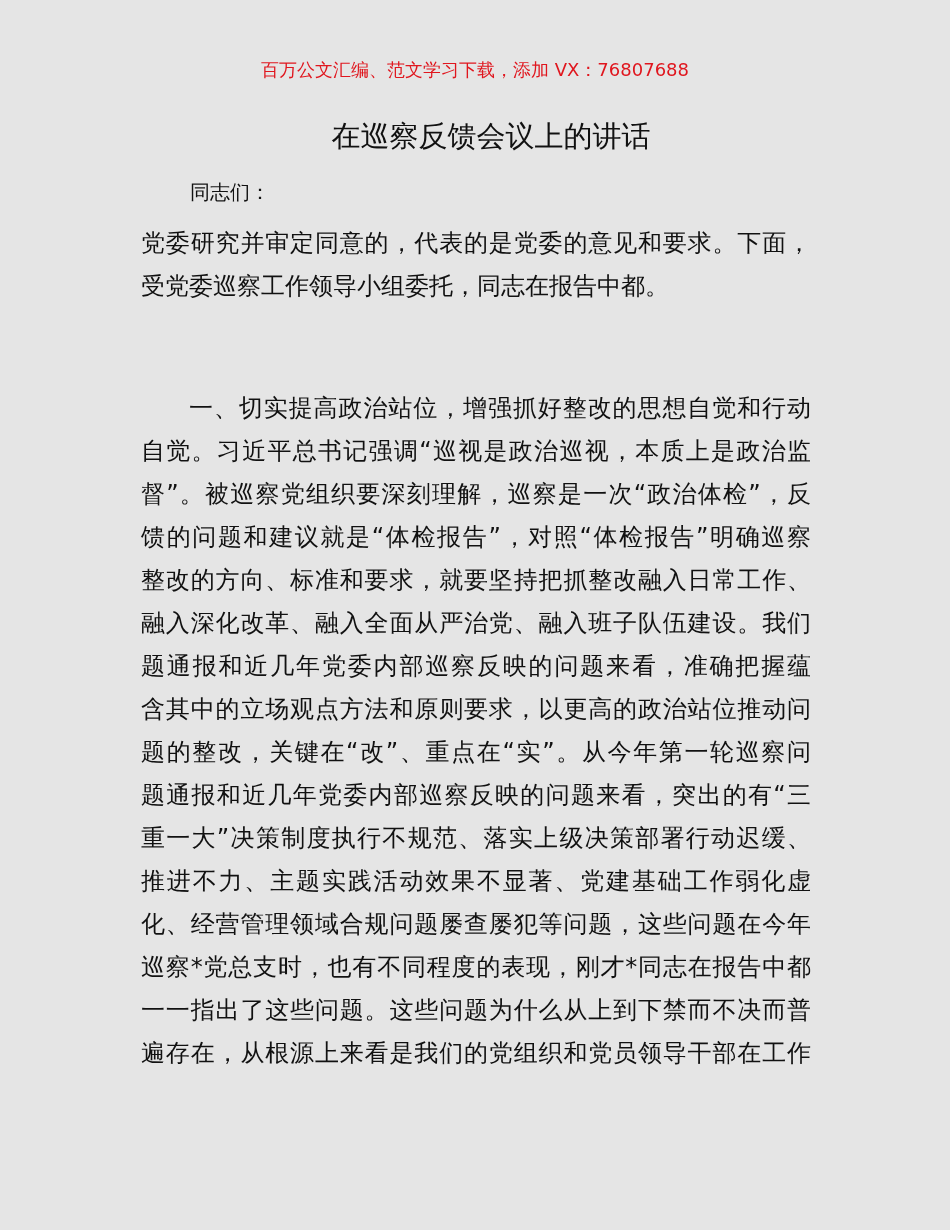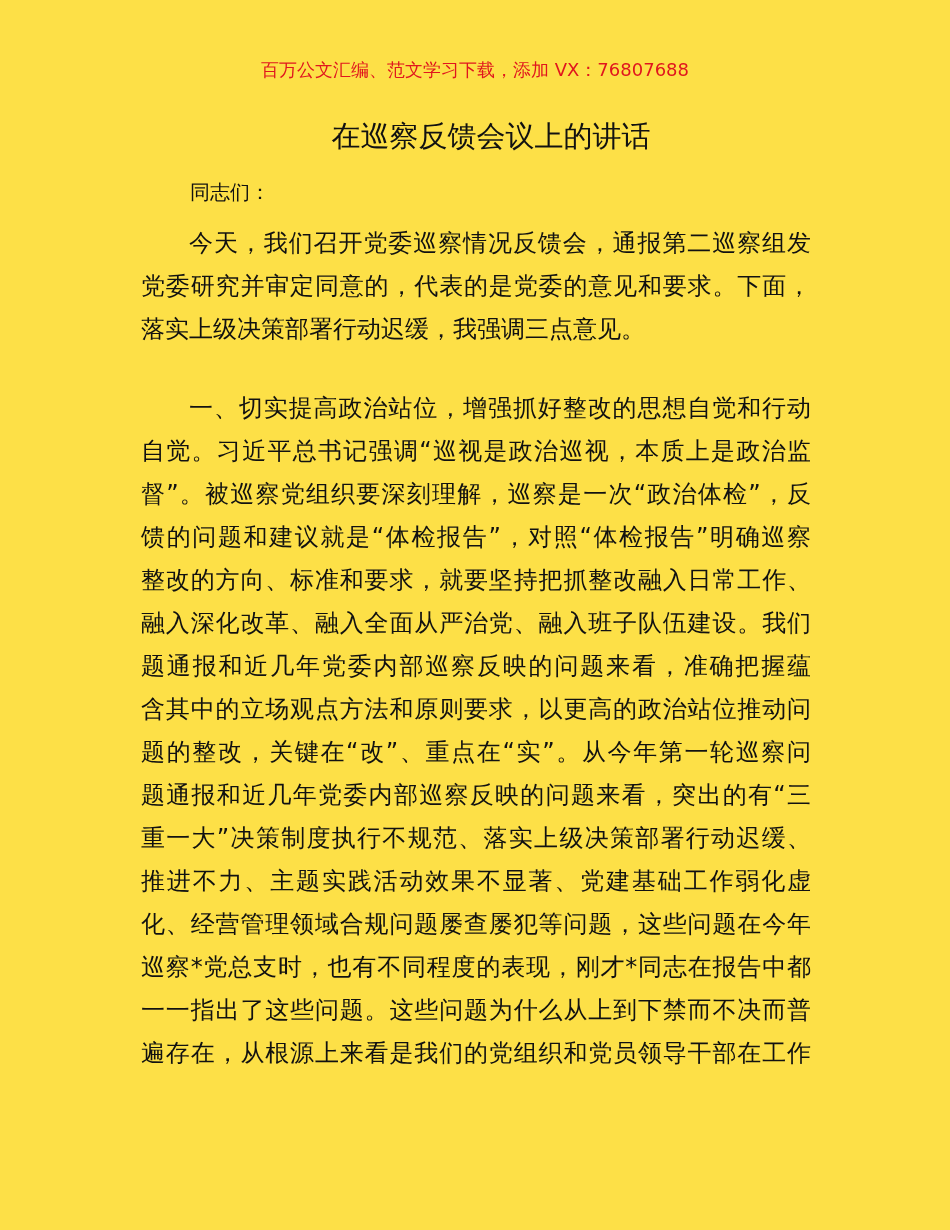--- a/index.html
+++ b/index.html
@@ -12,21 +12,21 @@
       height: 1230px;
       position: relative;
       overflow: hidden;
       font-family: "DejaVu Sans", "Liberation Sans", sans-serif;
       color: #111111;
     }
     .page {
       position: absolute;
       left: 0; top: 0;
       width: 950px; height: 1230px;
-      background: #fde047;
+      background: #e5e5e5;
     }
     .watermark {
       position: absolute;
       top: 57px;
       left: 0;
       width: 950px;
       text-align: center;
       font-size: 18px;
       line-height: 26px;
       color: #e0161e;
@@ -80,23 +80,22 @@
 
 <div class="page">
 
   <div class="watermark">百万公文汇编、范文学习下载，添加 VX：76807688</div>
 
   <div class="doc-title">在巡察反馈会议上的讲话</div>
 
   <div class="salutation">同志们：</div>
 
   <div class="body para1">
-    <span class="line indent">今天，我们召开党委巡察情况反馈会，通报第二巡察组发</span>
     <span class="line">党委研究并审定同意的，代表的是党委的意见和要求。下面，</span>
-    <span class="line last">落实上级决策部署行动迟缓，我强调三点意见。</span>
+    <span class="line last">受党委巡察工作领导小组委托，同志在报告中都。</span>
   </div>
 
   <div class="body para2">
     <span class="line indent">一、切实提高政治站位，增强抓好整改的思想自觉和行动</span>
     <span class="line">自觉。习近平总书记强调“巡视是政治巡视，本质上是政治监</span>
     <span class="line">督”。被巡察党组织要深刻理解，巡察是一次“政治体检”，反</span>
     <span class="line">馈的问题和建议就是“体检报告”，对照“体检报告”明确巡察</span>
     <span class="line">整改的方向、标准和要求，就要坚持把抓整改融入日常工作、</span>
     <span class="line">融入深化改革、融入全面从严治党、融入班子队伍建设。我们</span>
     <span class="line">题通报和近几年党委内部巡察反映的问题来看，准确把握蕴</span>

